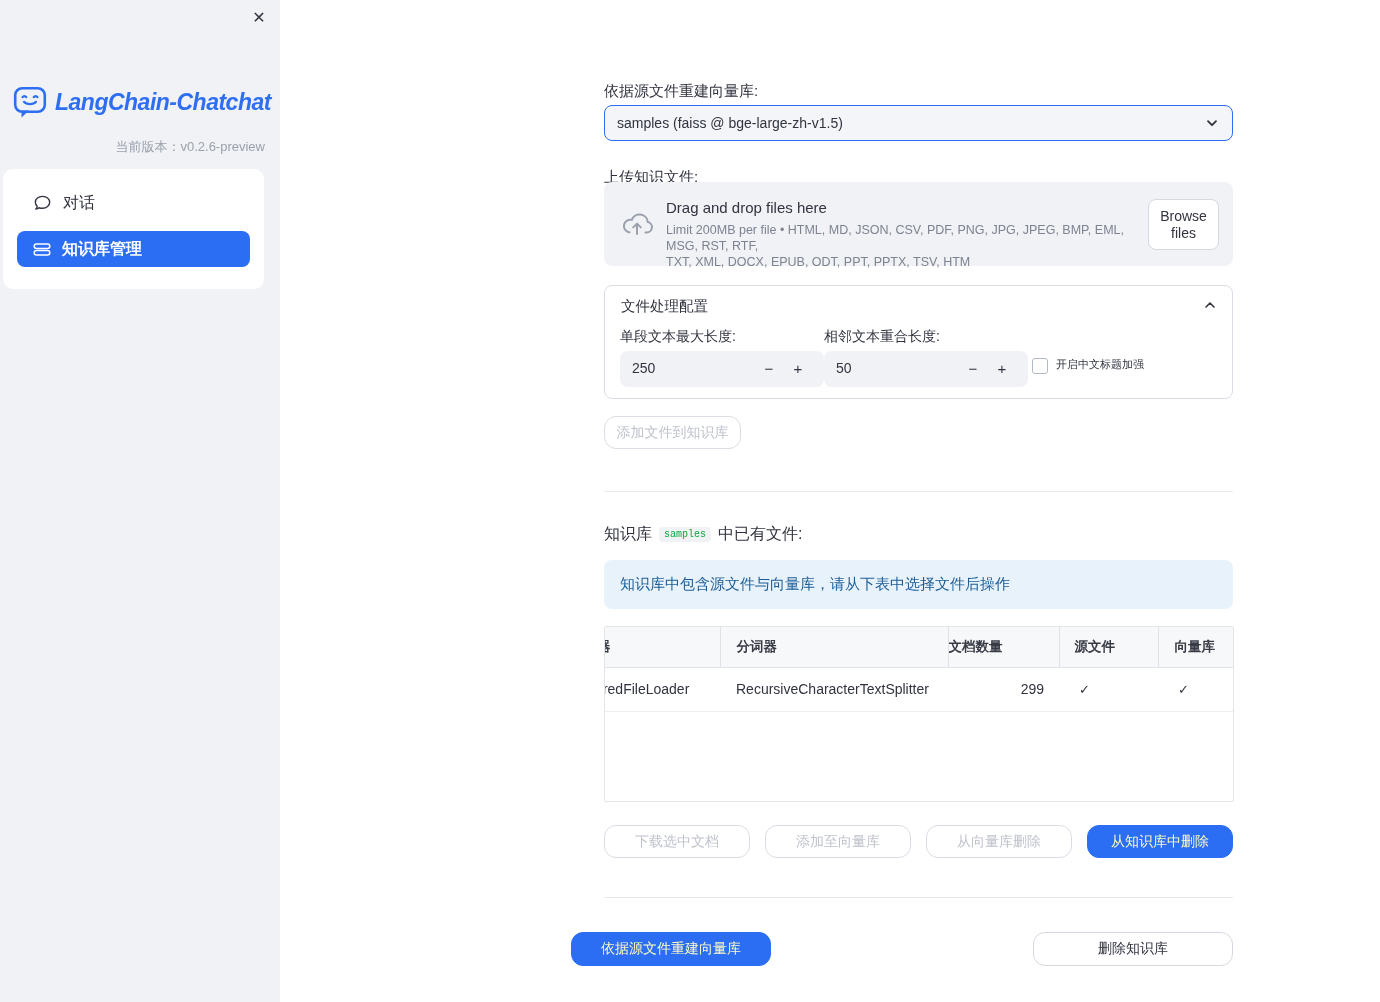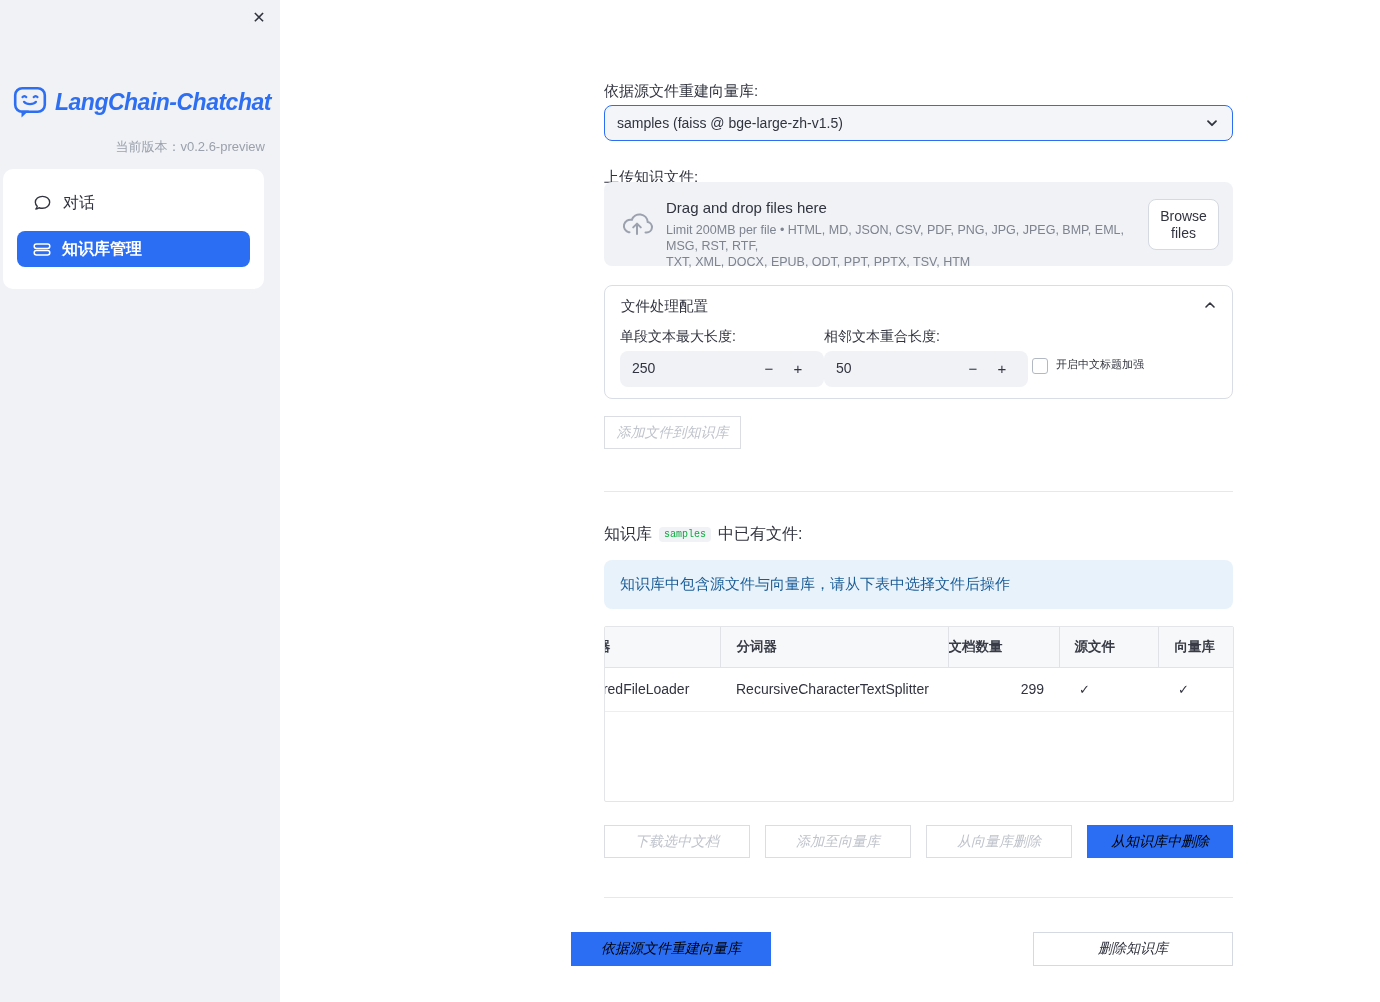--- a/index.html
+++ b/index.html
@@ -30,24 +30,24 @@
   .expander { position:absolute; left:604px; top:285px; width:629px; height:114px; border:1px solid #d9dde5; border-radius:8px; background:#fff; }
   .exp-title { position:absolute; left:16px; top:11px; font-size:14.5px; color:#31333f; }
   .exp-chevron { position:absolute; right:14px; top:11px; cursor:pointer; }
   .num-label { position:absolute; top:42px; font-size:14px; color:#31333f; }
   .num-input { position:absolute; top:65px; width:204px; height:36px; background:#f0f2f6; border-radius:8px; }
   .num-val { position:absolute; left:12px; top:9px; font-size:14px; color:#31333f; }
   .step { position:absolute; top:0; width:22px; height:36px; text-align:center; line-height:36px; font-size:15px; color:#31333f; cursor:pointer; }
   .checkbox { position:absolute; left:427px; top:72px; width:16px; height:16px; background:#fff; border:1px solid #b3b9c4; border-radius:3px; cursor:pointer; }
   .checkbox-label { position:absolute; left:451px; top:71px; font-size:11px; color:#31333f; }
 
-  .btn { position:absolute; height:33px; border-radius:0; font-size:14px; display:flex; align-items:center; justify-content:center; cursor:pointer; font-family:inherit;font-style:italic; }
+  .btn { position:absolute; height:33px; border-radius:12px; font-size:14px; display:flex; align-items:center; justify-content:center; cursor:pointer; font-family:inherit; }
   .btn.secondary { background:#fff; border:1px solid #d5d9e2; color:#31333f; }
   .btn.disabled { background:#fff; border:1px solid #dadde4; color:#bfc3cc; cursor:default; }
-  .btn.primary { background:#2b6ef3; border:1px solid #2b6ef3; color:#000000; }
+  .btn.primary { background:#2b6ef3; border:1px solid #2b6ef3; color:#fef9c3; }
 
   .divider { position:absolute; left:604px; width:629px; height:1px; background:#e7e8ec; }
 
   .kb-line { position:absolute; left:604px; top:524px; font-size:16px; color:#31333f; display:flex; align-items:center; gap:7px; }
   .kb-code { font-family:"Liberation Mono","DejaVu Sans Mono",monospace; font-size:10px; color:#09ab3b; background:#f0f2f6; border-radius:4px; padding:2px 5px; }
 
   .info-box { position:absolute; left:604px; top:560px; width:629px; height:49px; background:#e8f2fb; border-radius:8px; display:flex; align-items:center; padding:0 16px; font-size:15px; color:#1c5d96; }
 
   
   .dftable { position:absolute; left:604px; top:626px; width:630px; height:176px; border:1px solid #e3e5e9; background:#fff; overflow:hidden; border-radius:2px; }

